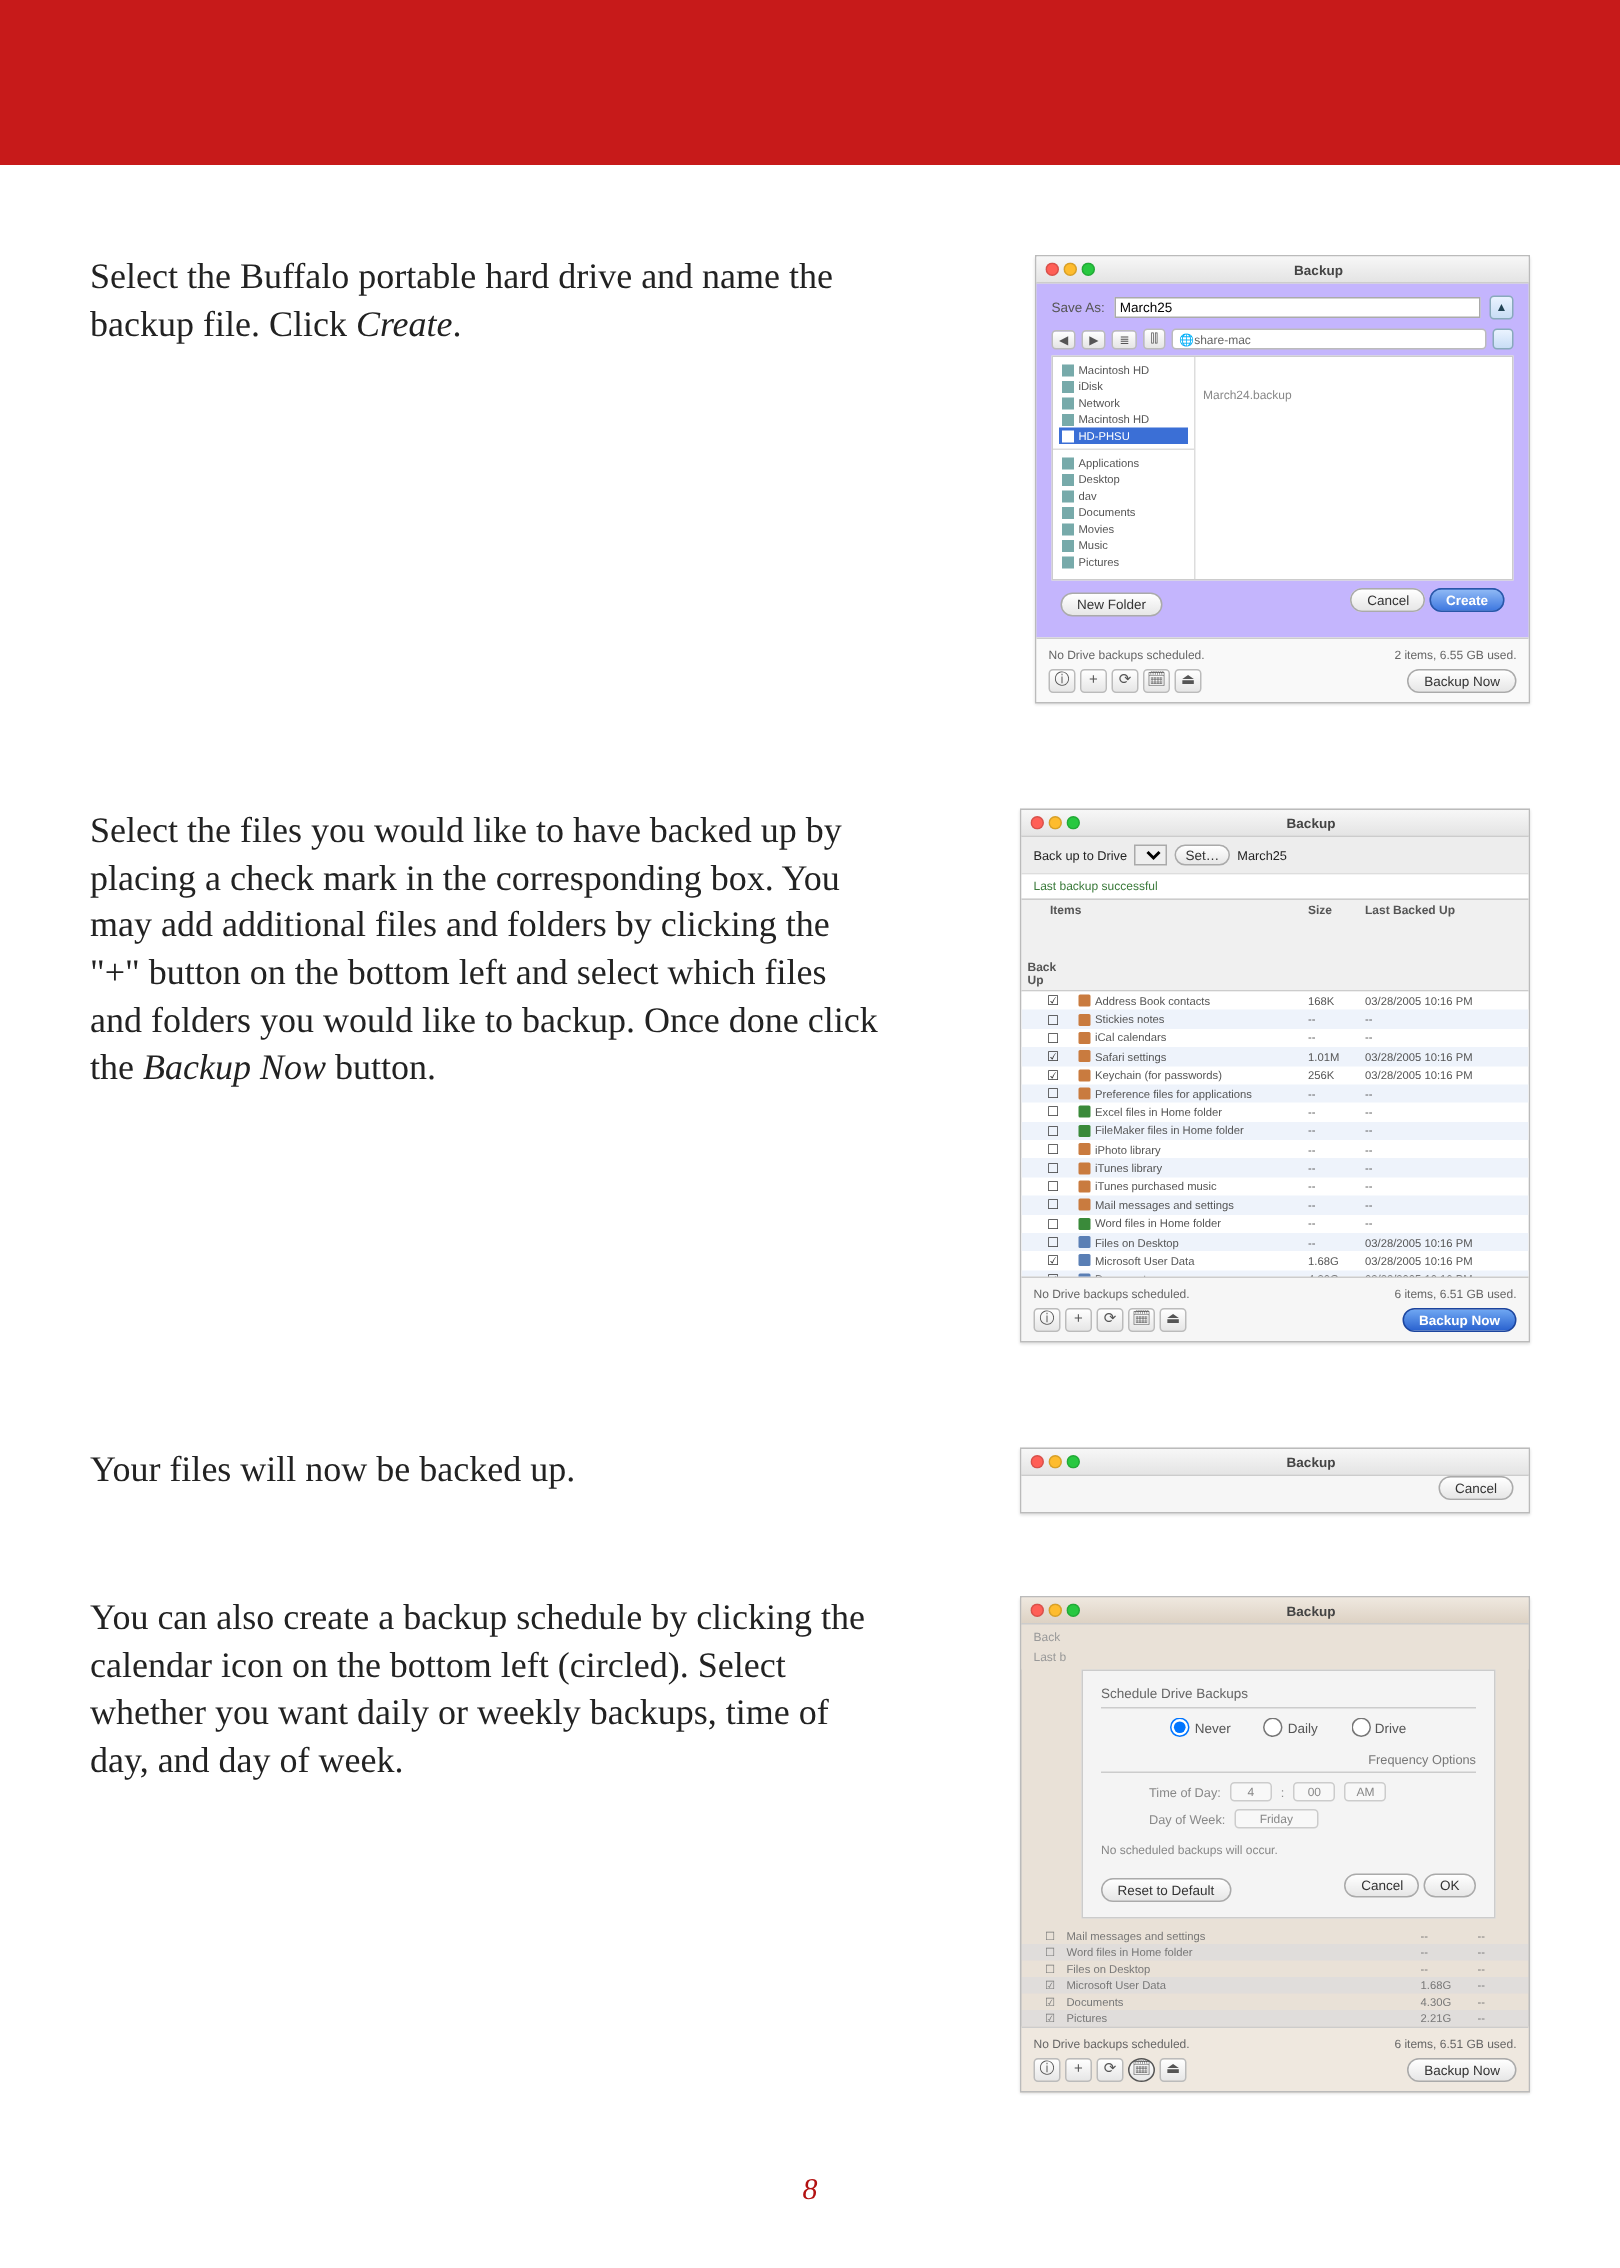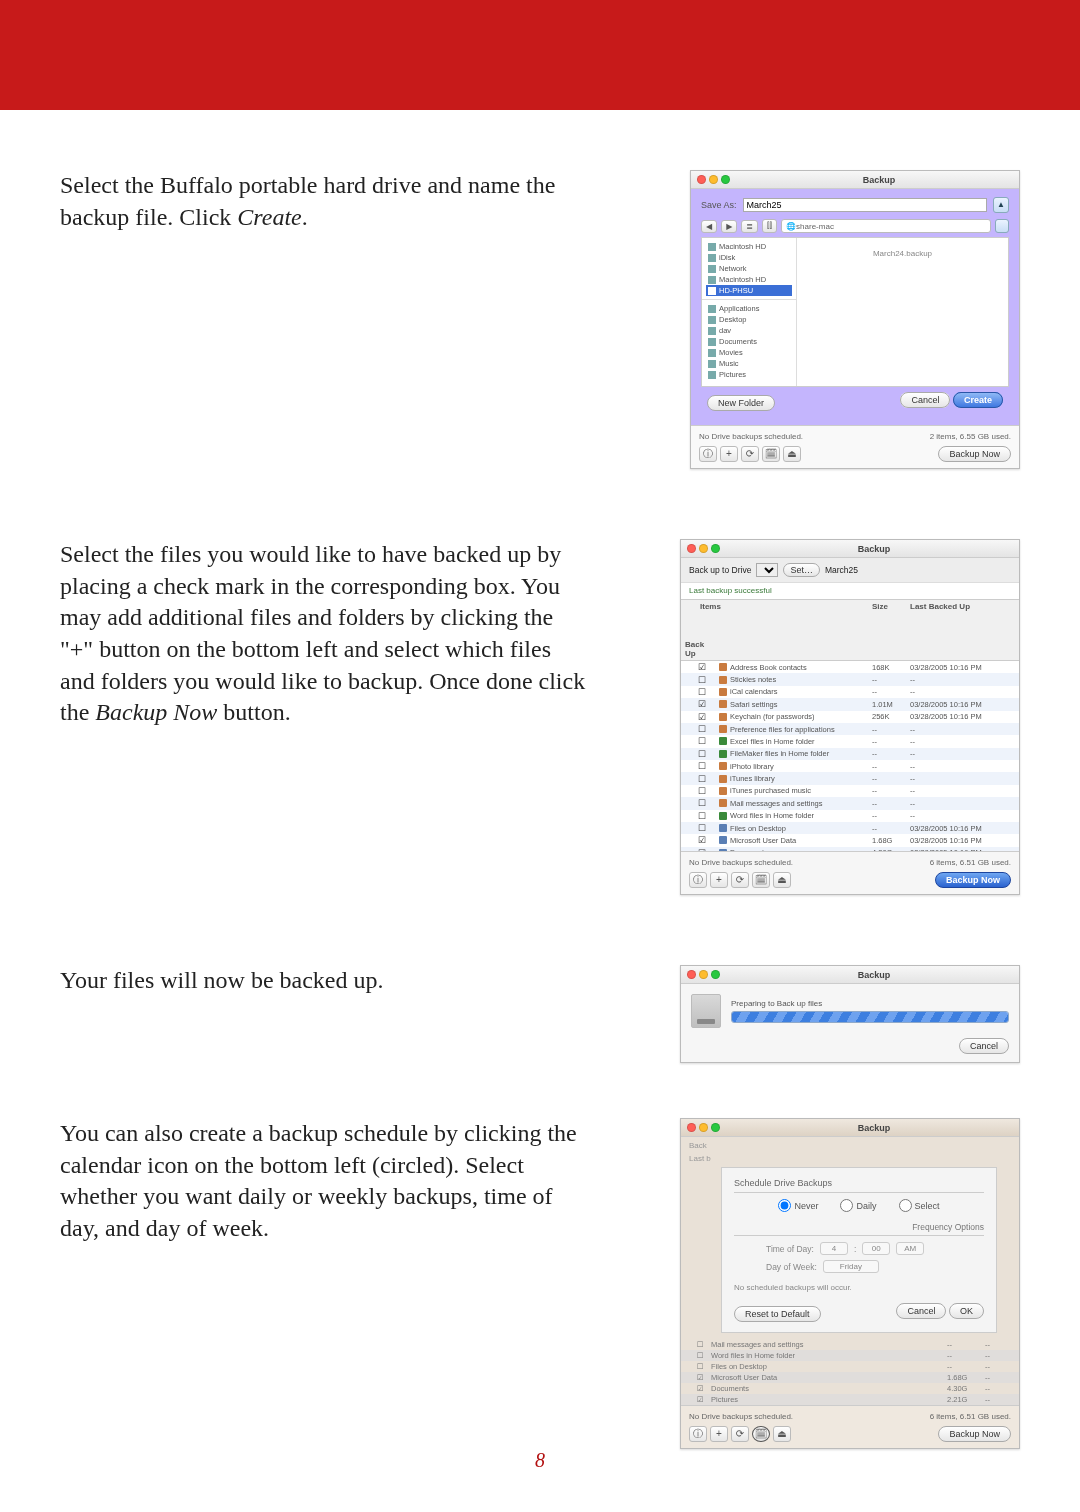--- a/index.html
+++ b/index.html
@@ -67,21 +67,21 @@
   .nav-row{display:flex;align-items:center;gap:4px;margin-bottom:4px;}
   .nav-row .btn{font-size:8px;border:1px solid #bbb;background:linear-gradient(#fff,#e5e5e5);border-radius:3px;padding:1px 4px;color:#555;}
   .nav-row .loc{flex:1;border:1px solid #bbb;background:#fff;border-radius:3px;height:14px;font-size:8px;padding:1px 4px;display:flex;align-items:center;color:#666;}
   .nav-row .pop{width:14px;height:14px;border:1px solid #8ab;border-radius:3px;background:linear-gradient(#eaf3ff,#c8ddf5);}
   .browser{display:flex;height:150px;border:1px solid #ccc;background:#fff;}
   .sidebar{width:95px;border-right:1px solid #ddd;font-size:7.5px;color:#555;overflow:hidden;}
   .sidebar .group{padding:3px 4px;}
   .sidebar .item{display:flex;align-items:center;gap:3px;padding:1px 2px;white-space:nowrap;}
   .sidebar .item.sel{background:#3b6fd6;color:#fff;}
   .sb-icon{width:8px;height:8px;display:inline-block;}
-  .finder-col{flex:1;font-size:8px;color:#888;padding:11px 5px;text-align:center;}
+  .finder-col{flex:1;font-size:8px;color:#888;padding:21px 5px;}
   .sheet-footer{display:flex;justify-content:space-between;padding:8px 6px 6px;font-size:9px;}
   .macbtn{border:1px solid #aaa;border-radius:10px;background:linear-gradient(#fff,#e6e6e6);padding:2px 10px;font-size:9px;color:#333;}
   .macbtn.primary{background:linear-gradient(#8fb9f5,#3f78e0);color:#fff;border-color:#2a56a8;font-weight:bold;}
   .ss1 .main-footer{border-top:1px solid #ccc;padding:6px 8px;font-size:8px;color:#666;background:#f9f9f9;}
   .main-footer .row1{display:flex;justify-content:space-between;margin-bottom:5px;}
   .toolbar-mini{display:flex;gap:3px;align-items:center;}
   .toolbar-mini .mb{width:18px;height:16px;border:1px solid #bbb;border-radius:3px;background:linear-gradient(#fff,#e6e6e6);font-size:10px;text-align:center;line-height:14px;color:#555;}
 
   
   .ss2{width:340px;}
@@ -417,29 +417,20 @@
     <div class="screenshot-col">
       <div class="mac-window ss3">
         <div class="titlebar">
             <div class="traffic">
               <span class="dot r"></span>
               <span class="dot y"></span>
               <span class="dot g"></span>
             </div>
             <span class="title-center">Backup</span>
           </div>
-        <div class="progbody">
-          <div class="drive-icn"></div>
-          <div class="progcol">
-            <div class="lbl">Preparing to Back up files</div>
-            <div class="pbar">
-                <div class="stripes" style="width:100%"></div>
-              </div>
-          </div>
-        </div>
         <div class="progfoot">
             <span class="macbtn">Cancel</span>
           </div>
       </div>
     </div>
   </div>
 
   <div class="section">
     <div class="text-col">You can also create a backup schedule by clicking the calendar icon on the bottom left (circled).  Select whether you want daily or weekly backups, time of day, and day of week.</div>
     <div class="screenshot-col">
@@ -461,21 +452,21 @@
             <label>
                 <input type="radio" checked="" style=""> 
                 <span>Never</span>
               </label>
             <label>
                 <input type="radio" style=""> 
                 <span>Daily</span>
               </label>
             <label>
                 <input type="radio" style=""> 
-                <span>Select</span>
+                <span>Drive</span>
               </label>
           </div>
           <div class="opts-title">Frequency Options</div>
           <hr class="hr">
           <div class="field-row">
             <span>Time of Day:</span>
             <span class="sel">4</span>:
             <span class="sel">00</span>
             <span class="sel">AM</span>
           </div>

